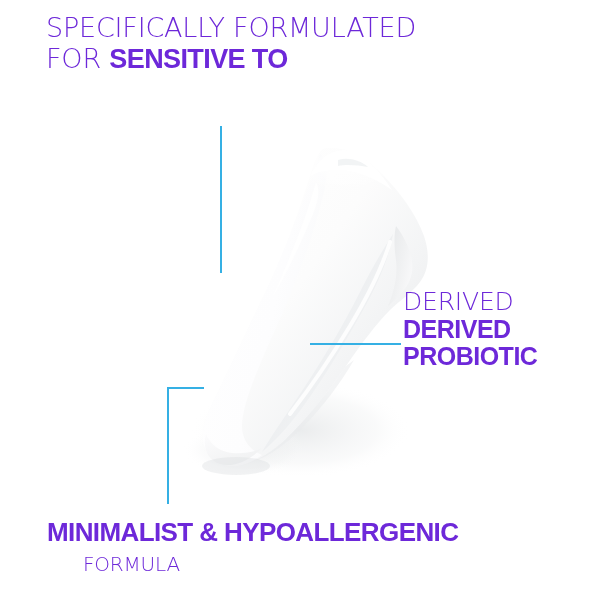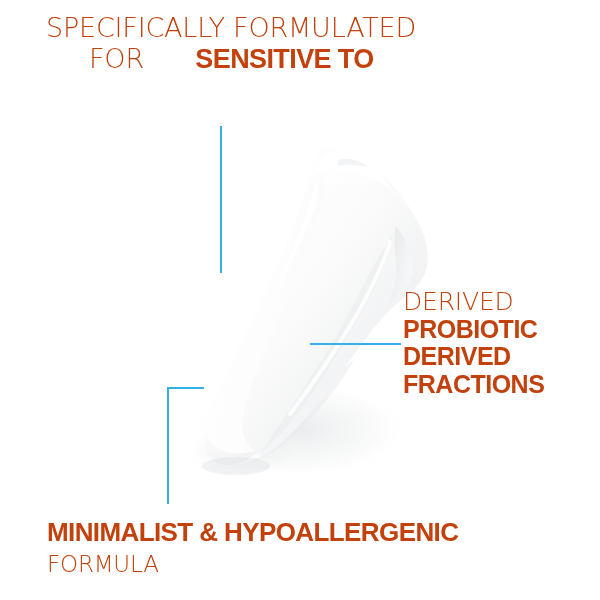--- a/index.html
+++ b/index.html
@@ -14,21 +14,21 @@
     height: 600px;
     background: #ffffff;
     overflow: hidden;
     font-family: "Liberation Sans", sans-serif;
     -webkit-font-smoothing: antialiased;
   }
 
   
   .callout {
     position: absolute;
-    color: #c2410c;
+    color: #6d28d9;
     letter-spacing: -0.2px;
   }
   .callout .ln {
     display: block;
     white-space: nowrap;
   }
   .light {
     font-weight: 300;
     font-family: "DejaVu Sans", sans-serif;
     font-stretch: condensed;
@@ -41,40 +41,40 @@
   
   #headline {
     left: 46px;
     top: 12px;
     font-size: 27px;
     line-height: 31px;
   }
   #headline .light { font-size: 27px; }
   #headline .bold  { font-size: 27px; letter-spacing: -0.6px; }
   #headline .mix .light,
-  #headline .mix .bold { display: inline; margin-left: 43px; }
+  #headline .mix .bold { display: inline; }
 
   
   #right-callout {
     left: 403px;
     top: 288px;
     font-size: 24px;
     line-height: 27.5px;
   }
   #right-callout .light { font-size: 25px; }
   #right-callout .bold  { font-size: 25px; letter-spacing: -0.5px; }
 
   
   #bottom-callout {
     left: 47px;
     top: 516px;
     line-height: 32px;
   }
   #bottom-callout .bold  { font-size: 26px; letter-spacing: -0.6px; }
-  #bottom-callout .light { font-size: 23px; }
+  #bottom-callout .light { font-size: 20px; margin-left: 36px; }
 
   
   .leader {
     position: absolute;
     background: #35b0e4;
   }
   #leader-top {
     left: 220px;
     top: 126px;
     width: 2.4px;
@@ -236,23 +236,22 @@
   <div class="leader" id="leader-bottom-h"></div>
   <div class="leader" id="leader-bottom-v"></div>
 
   <div class="callout" id="headline">
     <span class="ln light">SPECIFICALLY FORMULATED</span>
     <span class="ln mix"><span class="light">FOR </span><span class="bold">SENSITIVE TO</span></span>
   </div>
 
   <div class="callout" id="right-callout">
     <span class="ln light">DERIVED</span>
+    <span class="ln bold">DERIVED</span>
     <span class="ln bold">PROBIOTIC</span>
-    <span class="ln bold">DERIVED</span>
-    <span class="ln bold">FRACTIONS</span>
   </div>
 
   <div class="callout" id="bottom-callout">
     <span class="ln bold">MINIMALIST &amp; HYPOALLERGENIC</span>
     <span class="ln light">FORMULA</span>
   </div>
 
 </div>
 
 </body></html>

